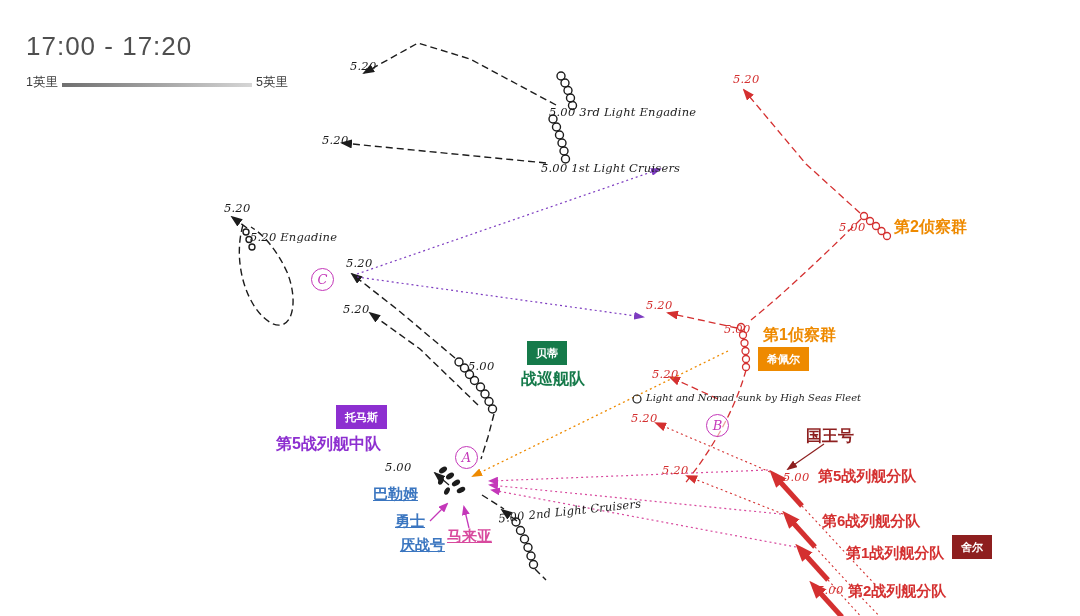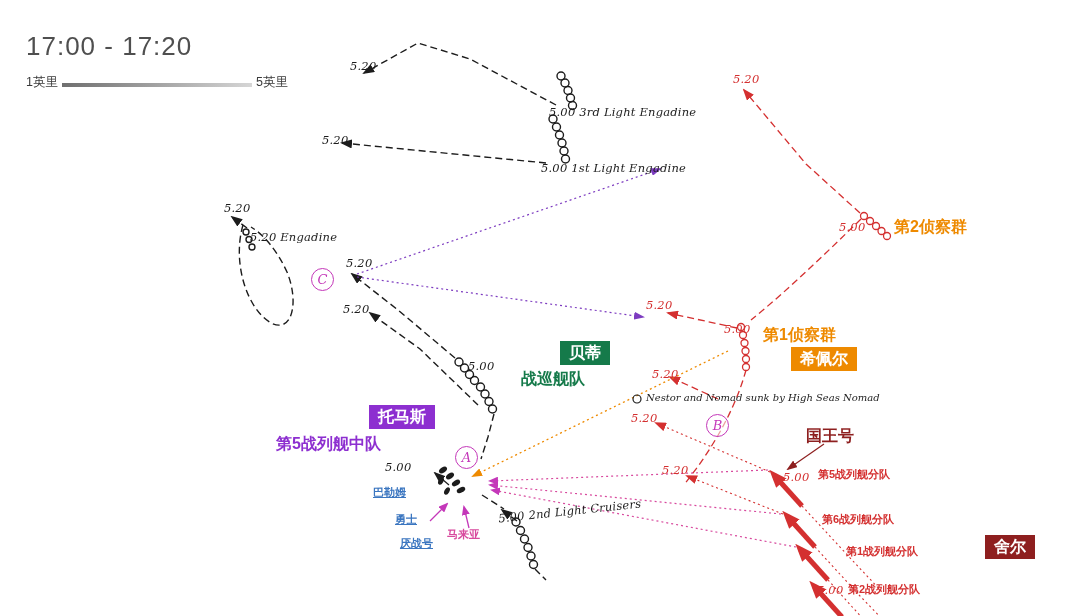--- a/index.html
+++ b/index.html
@@ -11,26 +11,26 @@
   body{width:1080px;height:616px;background:#ffffff;overflow:hidden;font-family:"Liberation Sans","DejaVu Sans",sans-serif;}
   .stage{position:absolute;left:0;top:17px;width:1080px;height:616px;background:#fff;}
   svg{position:absolute;left:0;top:0;}
   .lbl{position:absolute;white-space:nowrap;}
   .title{font-size:26px;color:var(--c-title_gray);letter-spacing:1px;}
   .scl{font-size:12.5px;color:#3a3a3a;}
   .scale-bar{position:absolute;height:4px;background:linear-gradient(to right,#6f6f6f,#d6d6d6);}
   .time{font:italic 11.5px "DejaVu Serif","Liberation Serif",serif;color:#1c1c1c;letter-spacing:.2px;}
   .t-red{color:var(--c-german);}
   .note{font:italic 10px "DejaVu Serif","Liberation Serif",serif;color:#1c1c1c;}
-  .cn{font-weight:700;font-size:11px;}
+  .cn{font-weight:700;font-size:15px;}
   .cn-lg{font-size:16px;}
   .c-orange{color:var(--c-orange);} .c-green{color:var(--c-green);} .c-purple{color:var(--c-purple);}
   .c-darkred{color:var(--c-darkred);font-family:Liberation Serif, serif;} .c-red{color:var(--c-german);} .c-blue{color:var(--c-blue);text-decoration:underline;}
-  .c-pink{color:var(--c-pink);}
-  .bx{position:absolute;color:#fff;font-weight:700;font-size:16px;padding:2px 9px;line-height:20px;margin-left:33px;}
+  .c-pink{color:var(--c-pink);text-decoration:underline;}
+  .bx{position:absolute;color:#fff;font-weight:700;font-size:11px;padding:2px 9px;line-height:20px;}
   .bx-orange{background:var(--c-orange);} .bx-green{background:var(--c-green);}
   .bx-purple{background:var(--c-purple);} .bx-darkred{background:var(--c-darkred);}
   .circ{width:21px;height:21px;border:1.6px solid var(--c-magenta);border-radius:50%;
         color:var(--c-magenta);font:italic 13px "DejaVu Serif",serif;display:flex;align-items:center;justify-content:center;background:#fff8;}
   .bottom-strip{position:absolute;left:0;top:602px;width:1080px;height:14px;background:#d9d9d9;}
   
   .db{stroke:var(--c-british);fill:none;stroke-width:1.4;stroke-dasharray:7 4;}
   .sb{stroke:var(--c-british);fill:none;stroke-width:1.2;}
   .dr{stroke:var(--c-german);fill:none;stroke-width:1.3;stroke-dasharray:7 4;}
   .dotr{stroke:var(--c-german);fill:none;stroke-width:1.1;stroke-dasharray:2 3;}
@@ -225,36 +225,36 @@
   <div class="lbl scl" style="left:256px;top:57px">5英里</div>
 
   <div class="lbl time" style="left:350px;top:42px">5.20</div>
   <div class="lbl time" style="left:549px;top:88px">
     <span>5.00</span>
     <span>3rd Light Engadine</span>
   </div>
   <div class="lbl time" style="left:322px;top:116px">5.20</div>
   <div class="lbl time" style="left:541px;top:144px">
     <span>5.00</span>
-    <span>1st Light Engadine</span>
+    <span>1st Light Cruisers</span>
   </div>
   <div class="lbl time" style="left:224px;top:184px">5.20</div>
   <div class="lbl time" style="left:250px;top:213px">
     <span>5.20</span>
     <span>Engadine</span>
   </div>
   <div class="lbl time" style="left:346px;top:239px">5.20</div>
   <div class="lbl time" style="left:343px;top:285px">5.20</div>
   <div class="lbl time" style="left:468px;top:342px">5.00</div>
   <div class="lbl time" style="left:385px;top:443px">5.00</div>
   <div class="lbl time" style="left:498px;top:487px;transform:rotate(-6deg)">
     <span>5.00</span>
     <span>2nd Light Cruisers</span>
   </div>
-  <div class="lbl note" style="left:646px;top:375px">Nestor and Nomad sunk by High Seas Nomad</div>
+  <div class="lbl note" style="left:646px;top:375px">Light and Nomad sunk by High Seas Fleet</div>
 
   <div class="lbl time t-red" style="left:733px;top:55px">5.20</div>
   <div class="lbl time t-red" style="left:839px;top:203px">5.00</div>
   <div class="lbl time t-red" style="left:724px;top:305px">5.00</div>
   <div class="lbl time t-red" style="left:646px;top:281px">5.20</div>
   <div class="lbl time t-red" style="left:652px;top:350px">5.20</div>
   <div class="lbl time t-red" style="left:631px;top:394px">5.20</div>
   <div class="lbl time t-red" style="left:662px;top:446px">5.20</div>
   <div class="lbl time t-red" style="left:783px;top:453px">5.00</div>
   <div class="lbl time t-red" style="left:817px;top:566px">5.00</div>

